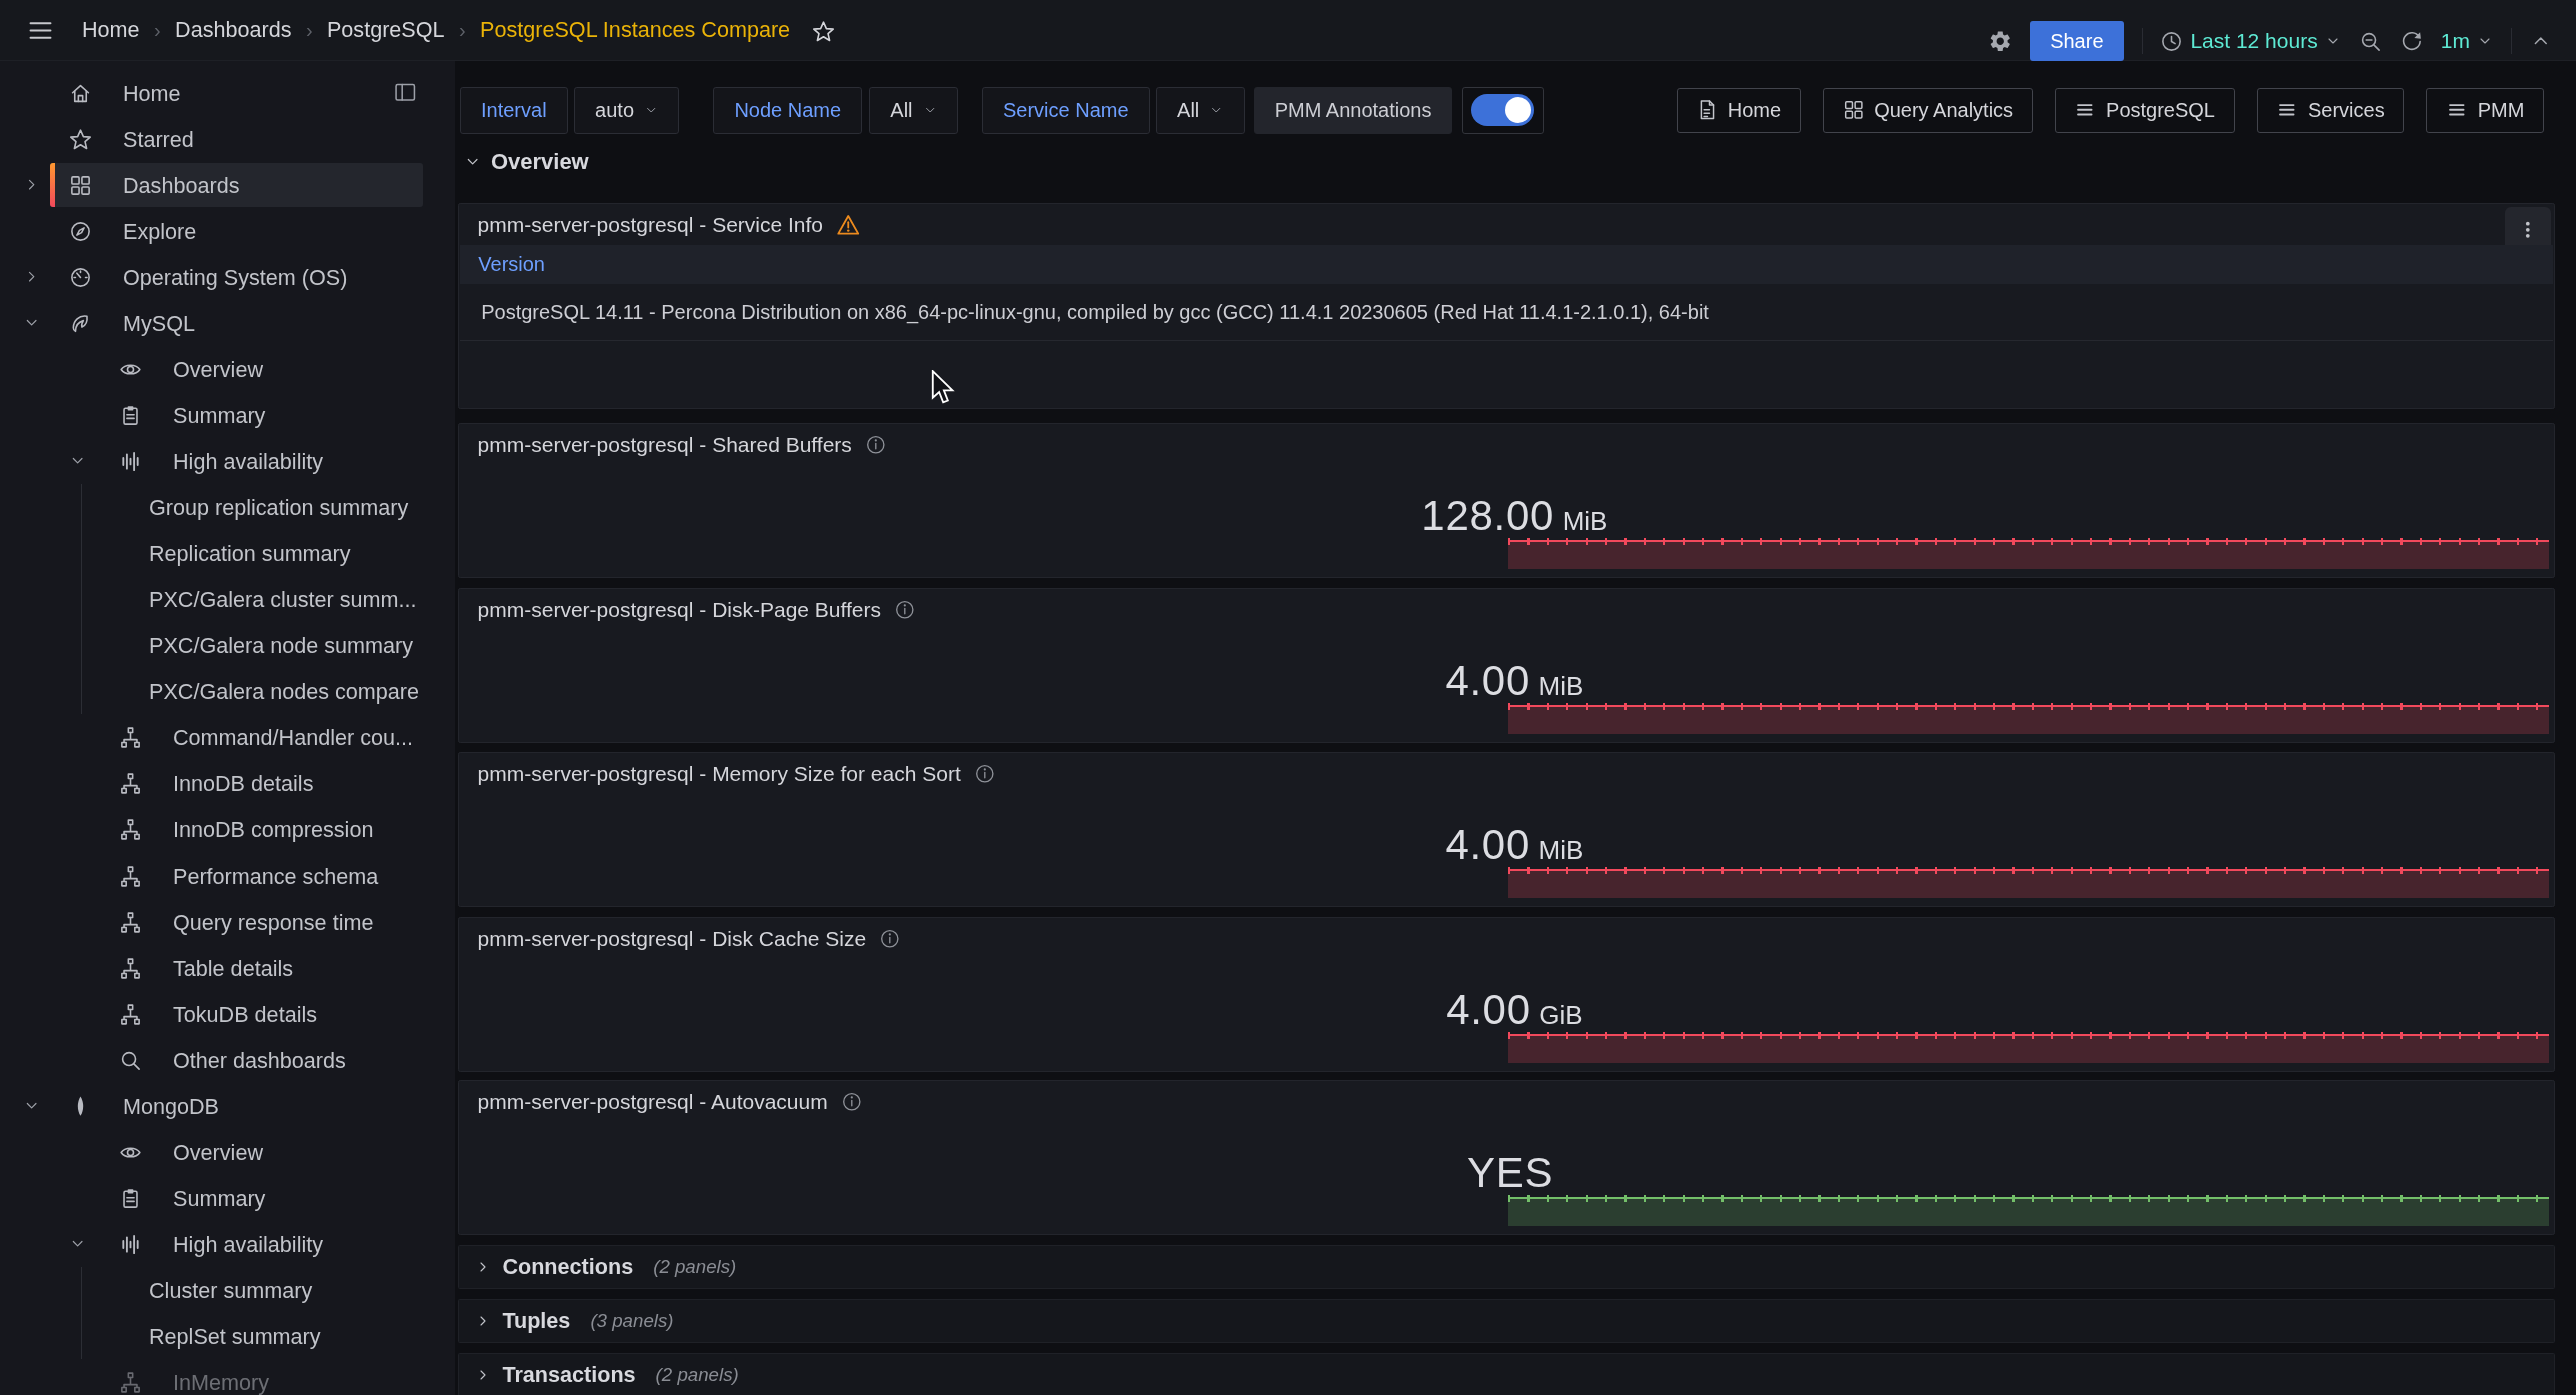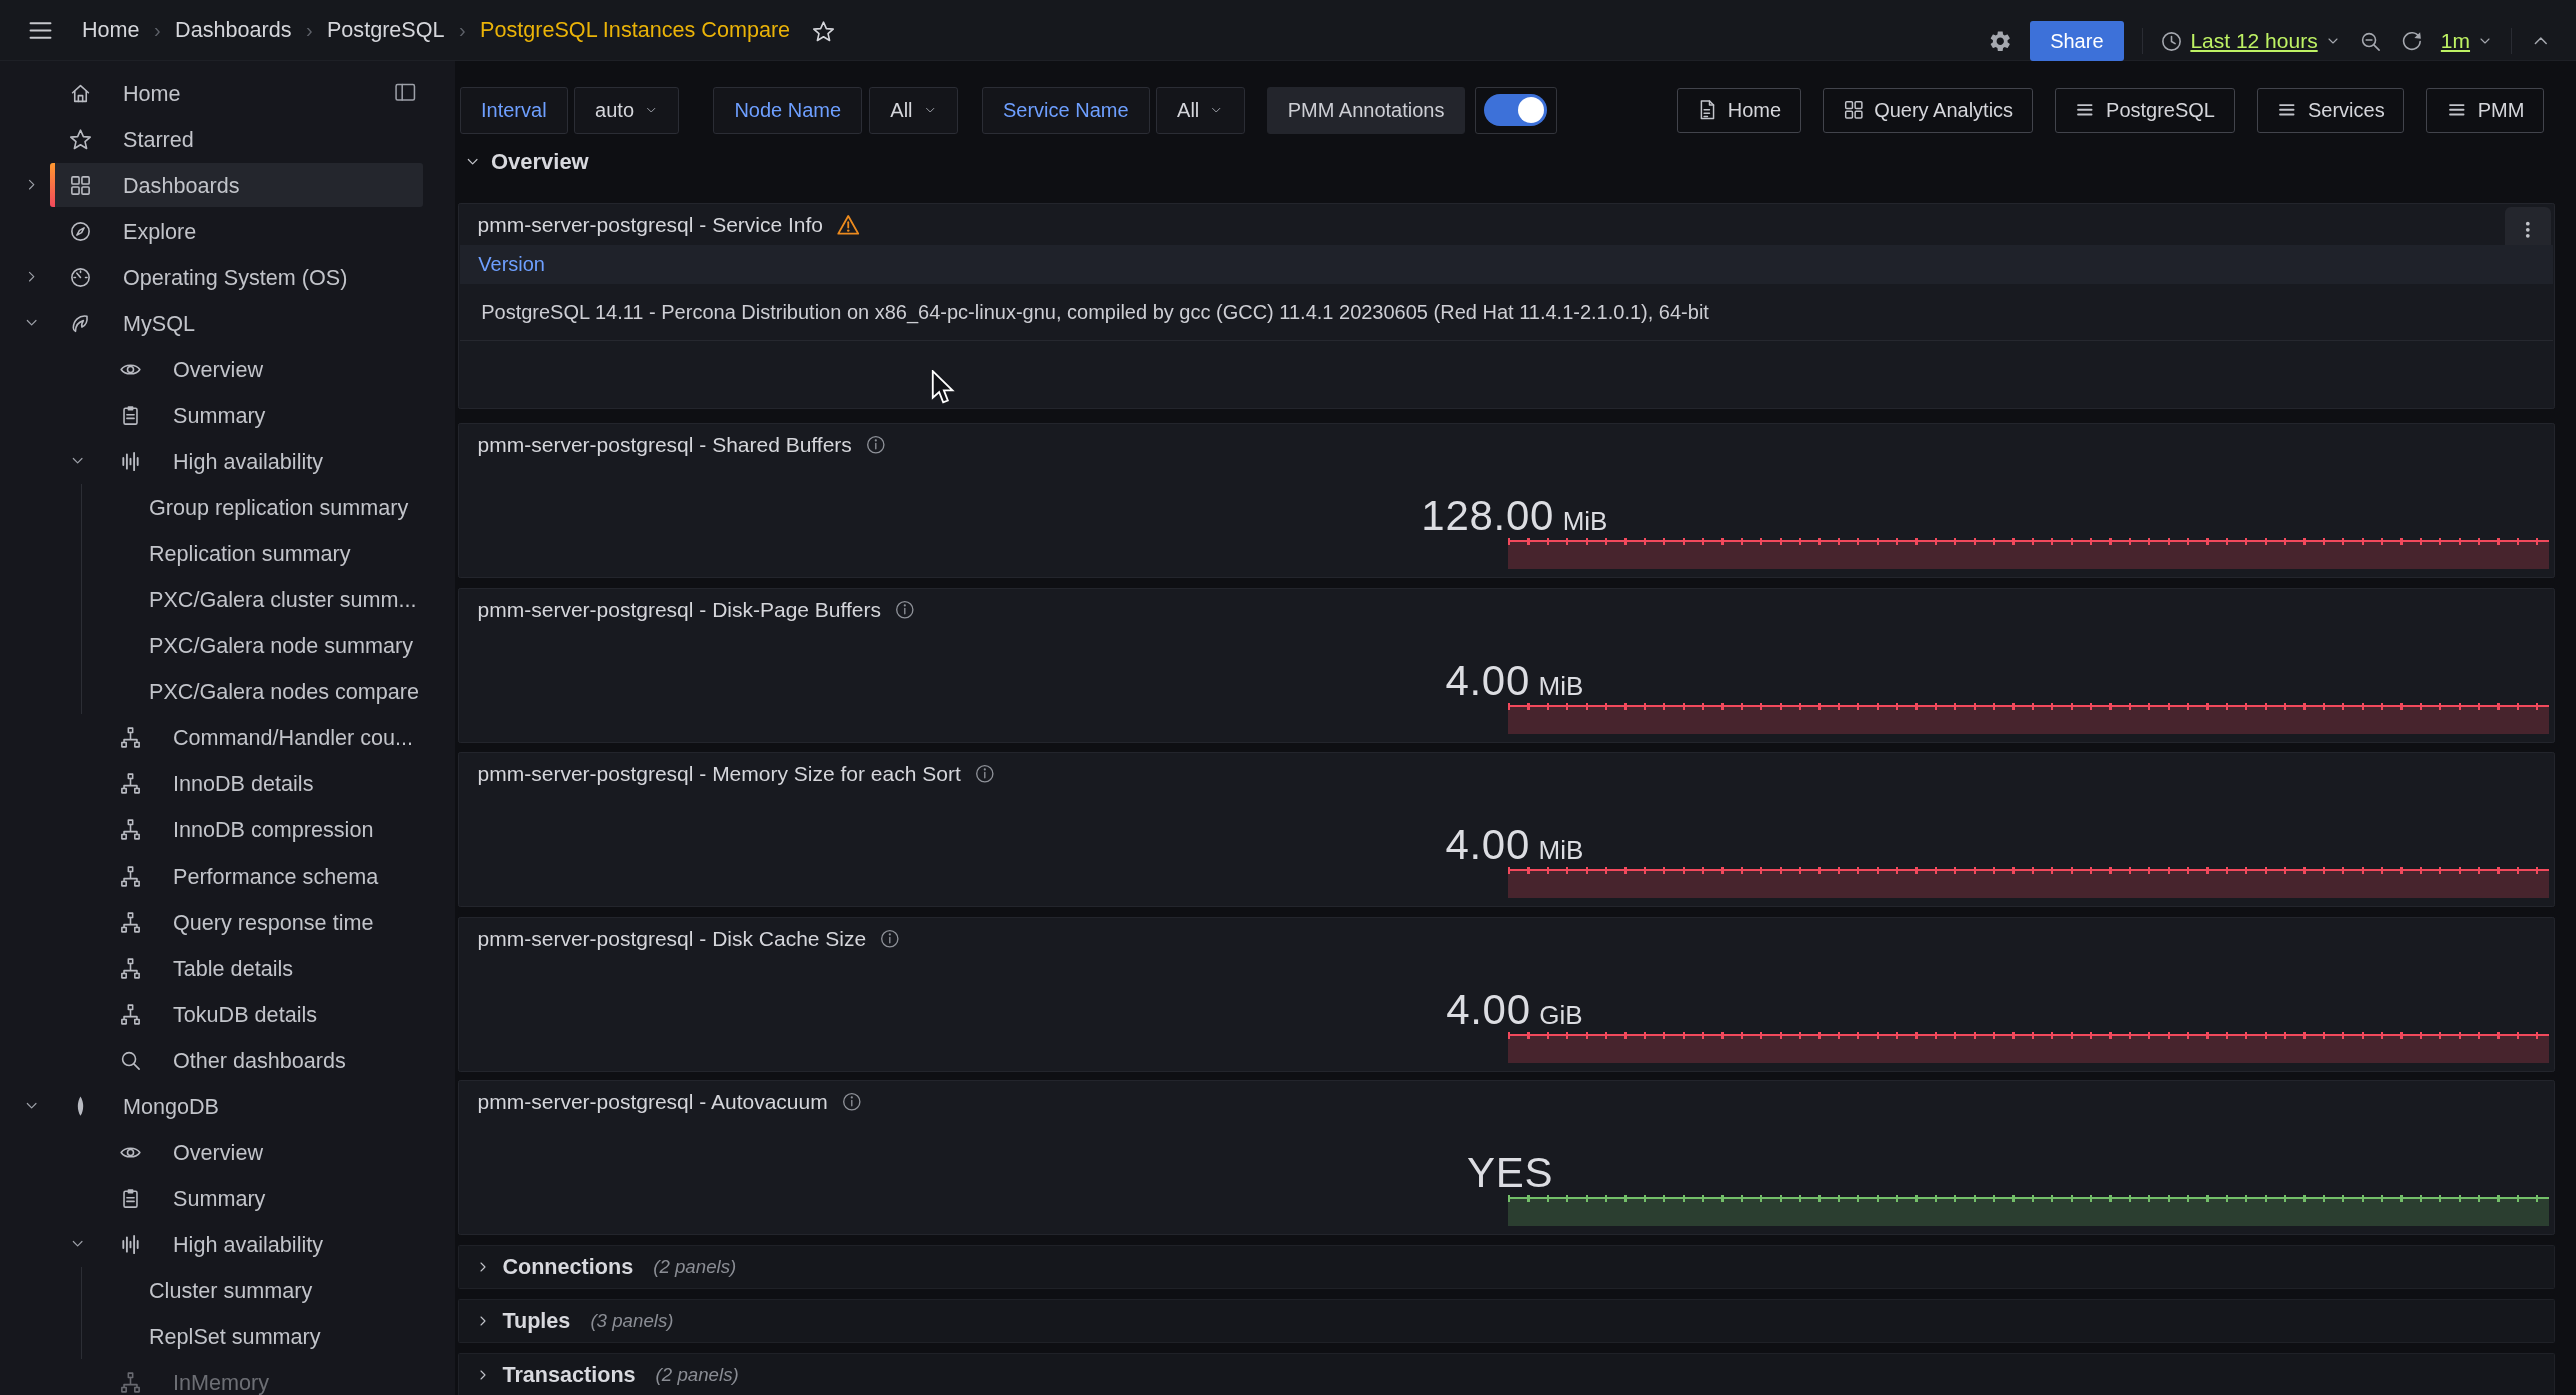--- a/index.html
+++ b/index.html
@@ -12,21 +12,21 @@
           border-bottom:0.7px solid #1E2026;z-index:30;}
   #hamburger{position:absolute;left:26px;top:16px;width:32px;height:29px;color:#C7C8CD;cursor:pointer;}
   #breadcrumb{position:absolute;left:82px;top:0;height:60px;display:flex;align-items:center;font-size:21.6px;}
   .crumb{color:#D5D6DB;white-space:nowrap;}
   .crumb.current{color:#eab308;}
   .crumb-sep{color:#5D6068;margin:0 14.4px;font-size:20px;}
   #bc-star{margin-left:21.6px;color:#D5D6DB;}
   #topbar-right{position:absolute;right:24.5px;top:11px;height:60px;display:flex;align-items:center;gap:18px;}
   .tb-iconbtn{color:#A5A8AF;display:flex;align-items:center;gap:7.2px;background:none;border:none;cursor:pointer;
               font-family:inherit;font-size:21px;padding:0;}
-  .tb-iconbtn .txt{color:#bef264;text-decoration:underline;}
+  .tb-iconbtn .txt{color:#5eead4;}
   #share-btn{background:#3D71D9;color:#FFFFFF;font-size:20px;font-weight:500;border:none;border-radius:2.9px;
              height:40px;padding:0 20px;display:flex;align-items:center;cursor:pointer;font-family:inherit;}
   .tb-divider{width:0.7px;height:26px;background:#2A2C33;}
   
   #sidebar{position:absolute;left:0;top:60px;width:455px;height:1335px;background:#16171D;z-index:20;}
   .srow{position:absolute;left:0;width:455px;height:46px;cursor:pointer;}
   .srow .hl{position:absolute;left:50px;right:32px;top:0.7px;bottom:0.7px;background:#24262D;border-radius:2.9px;}
   .srow .hl::before{content:"";position:absolute;left:0;top:0;bottom:0;width:5px;border-radius:2.9px 0 0 2.9px;
                     background:linear-gradient(#FF9830,#F2495C);}
   .srow .chev{position:absolute;left:23px;top:14.4px;width:17.3px;height:17.3px;color:#9DA0A8;}
@@ -473,21 +473,21 @@
             <use href="#i-chev-d"></use>
           </svg>
       </div>
       <div class="chip lblchip" style="margin-left:24px">Service Name</div>
       <div class="chip valchip" style="margin-left:6.5px">
         <span>All</span>
         <svg class="ic dd" viewBox="0 0 20 20" width="14.4" height="14.4">
             <use href="#i-chev-d"></use>
           </svg>
       </div>
-      <div class="chip annchip" style="margin-left:22px">PMM Annotations</div>
+      <div class="chip annchip" style="margin-left:9px">PMM Annotations</div>
       <div class="togglebox" style="margin-left:9.3px">
         <div id="toggle">
             <div class="knob"></div>
           </div>
       </div>
     </div>
 
     <div id="navbtns">
       <button class="navbtn">
         <svg class="ic nic" viewBox="0 0 30 30" width="21.6" height="21.6">

